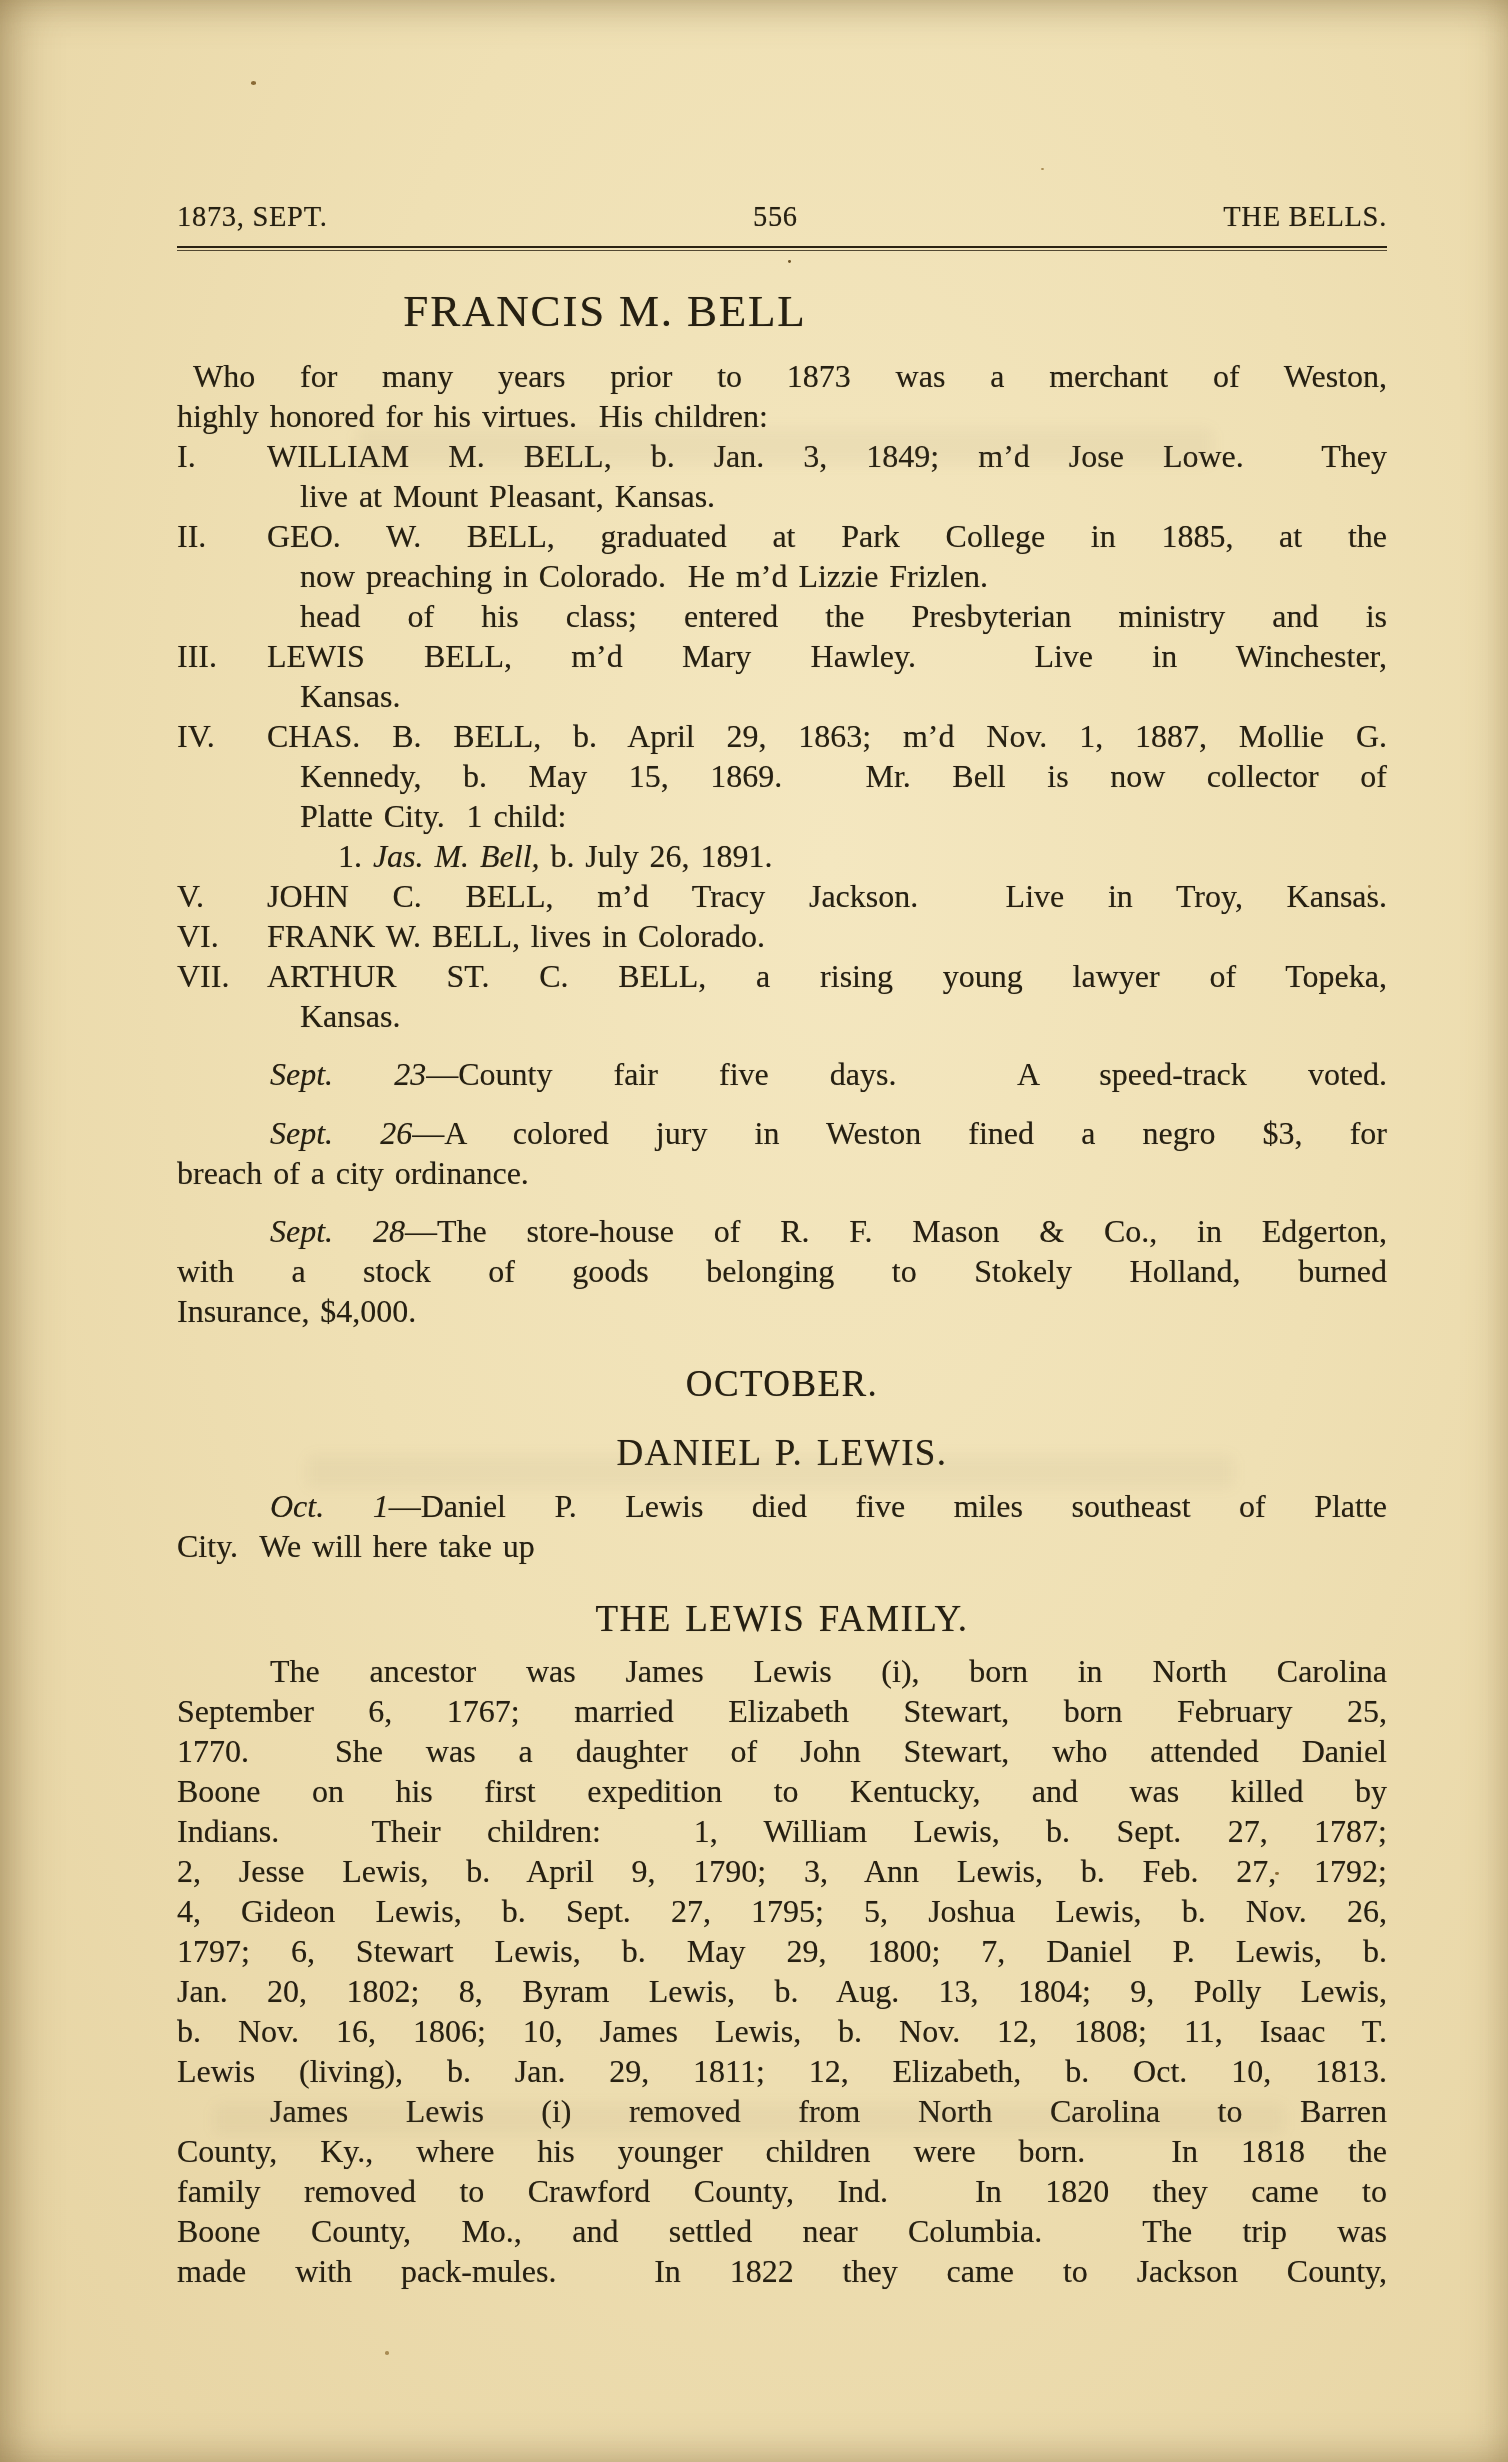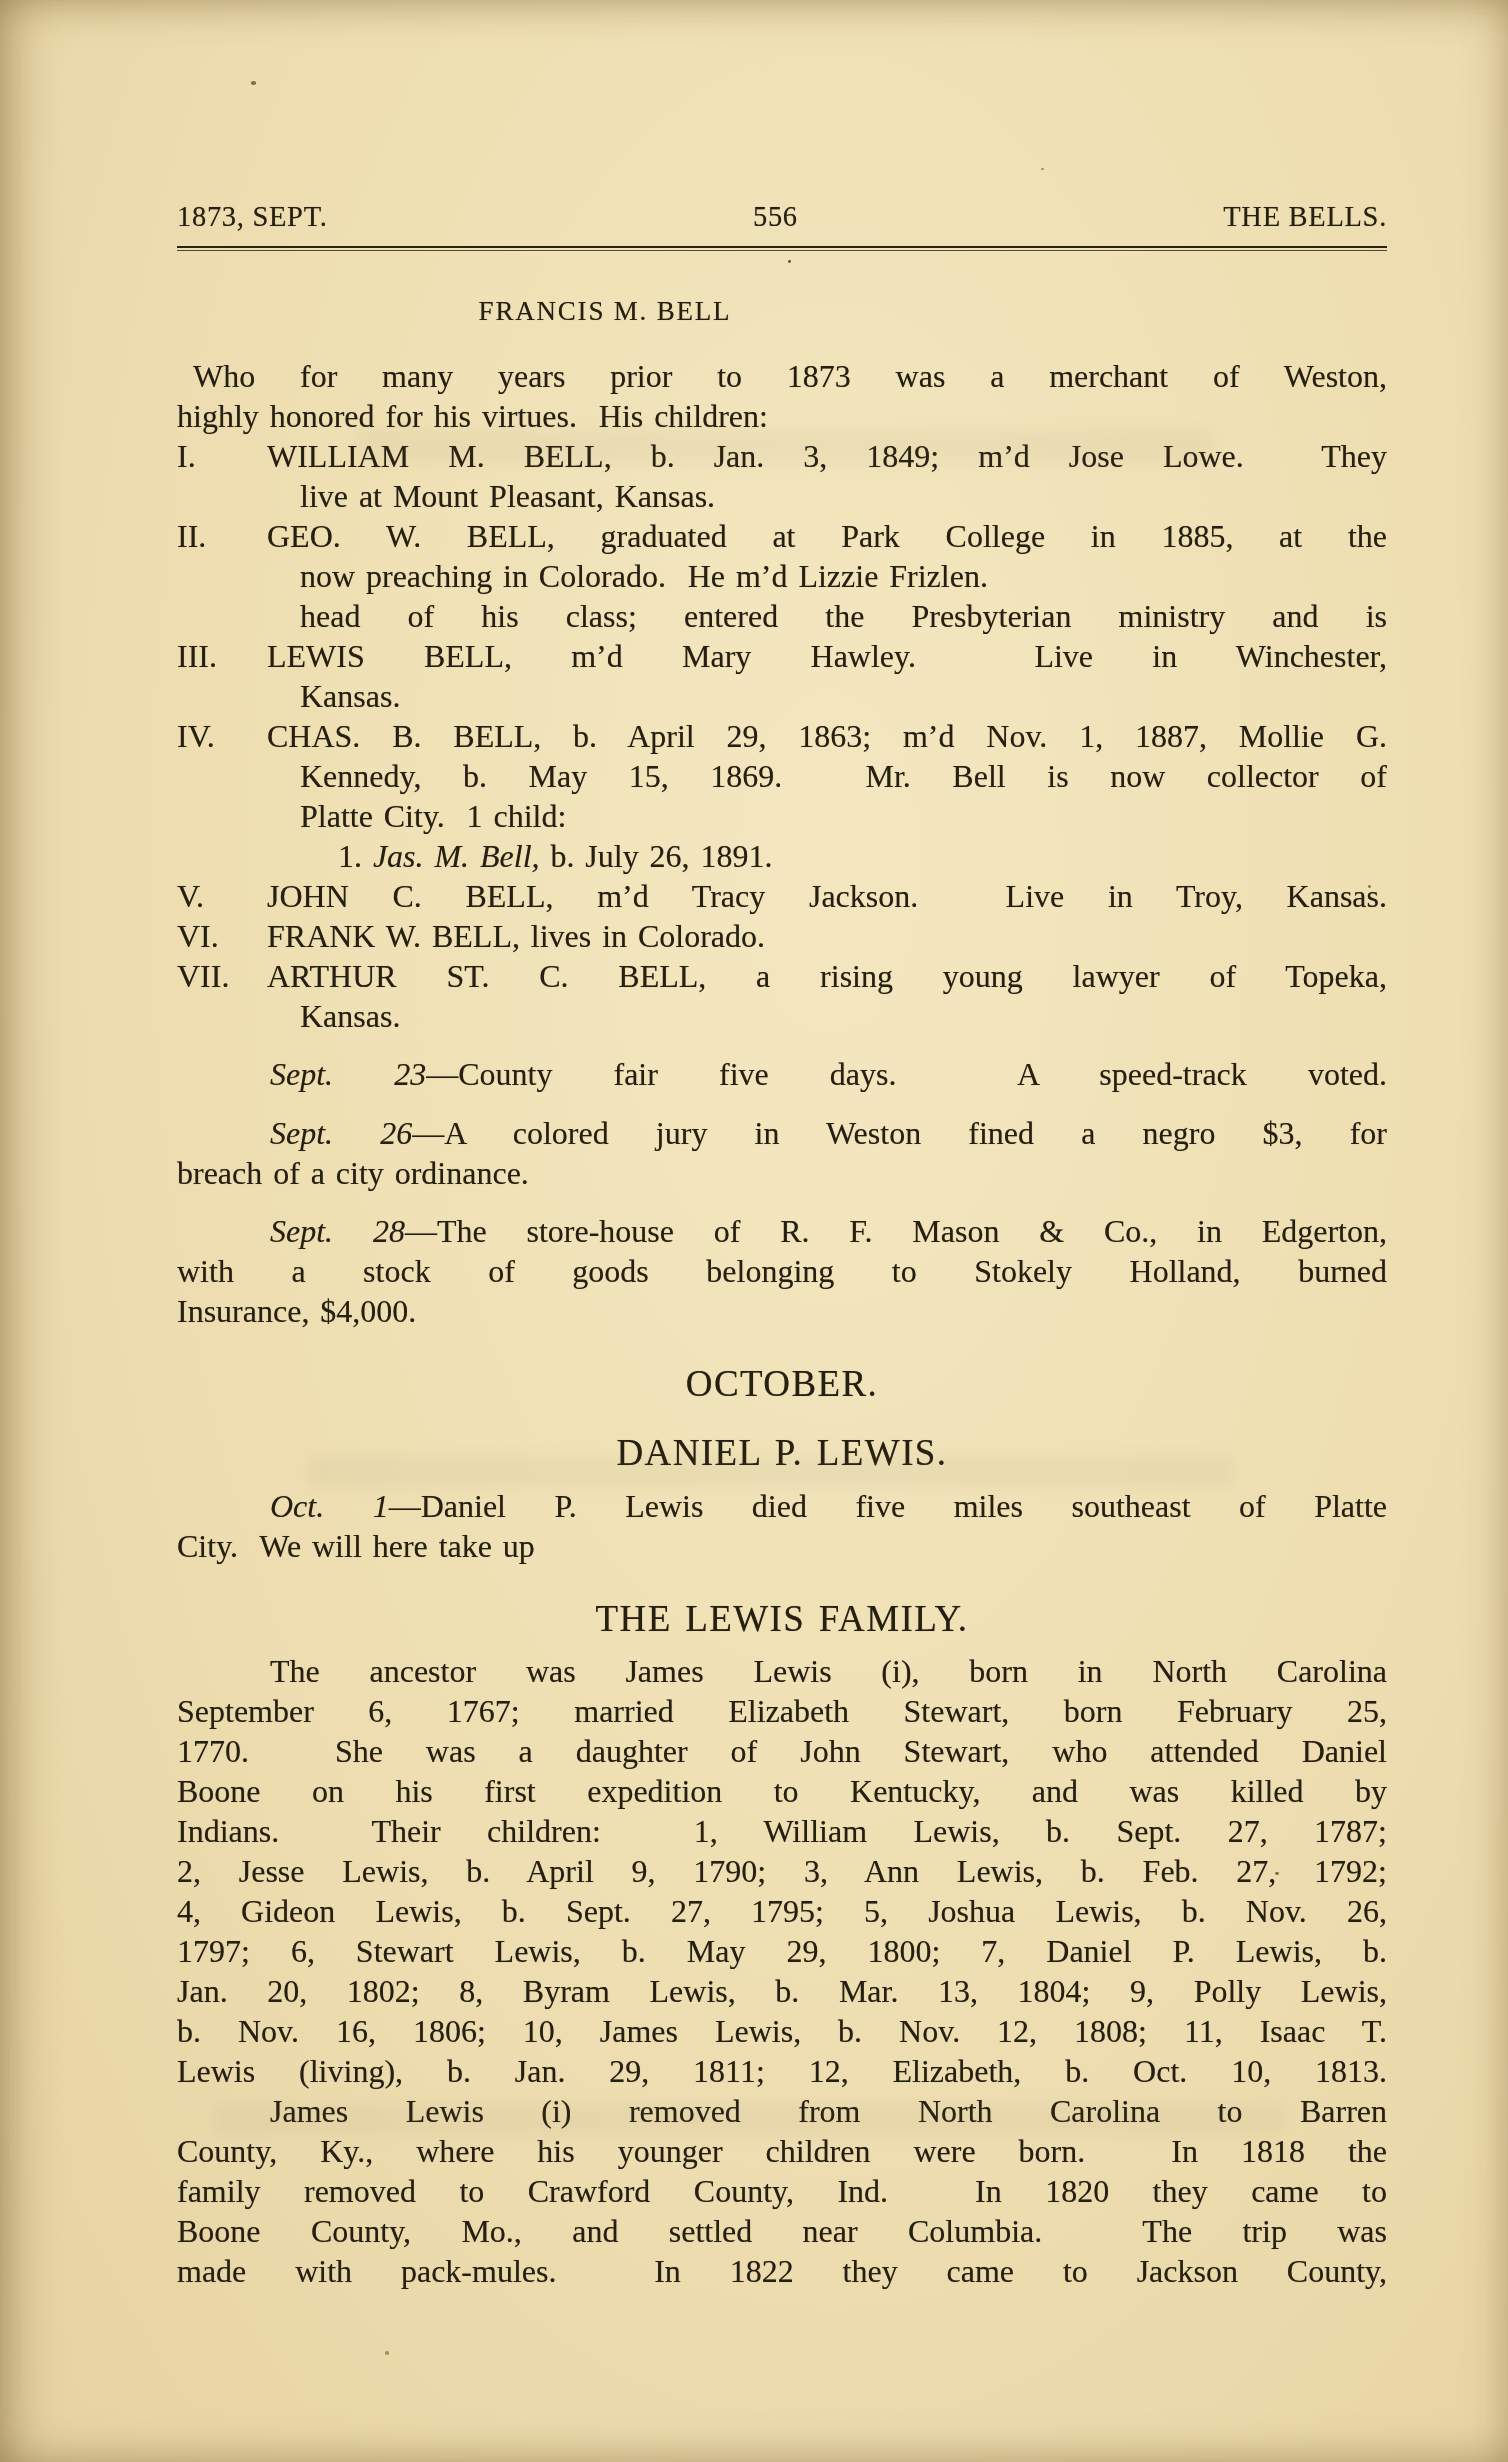--- a/index.html
+++ b/index.html
@@ -24,21 +24,21 @@
     display:flex;justify-content:space-between;align-items:baseline;
     margin-top:201px;font-size:28.5px;line-height:31px;letter-spacing:0.7px;
     text-shadow:0 0 0.7px rgba(44,36,20,.5);
   }
   .rule{
     margin-top:14.3px;height:2.1px;
     border-top:2.9px solid #2a2212;
     border-bottom:1.4px solid rgba(42,34,18,.8);
   }
   .title{
-    margin:37px 0 0 0;font-size:27px;line-height:46px;font-weight:normal;
+    margin:37px 0 0 0;font-size:45px;line-height:46px;font-weight:normal;
     text-align:center;letter-spacing:1.8px;
     text-shadow:0 0 0.7px rgba(44,36,20,.55);
   }
   
   .body{
     margin-top:21.4px;font-size:32px;word-spacing:2.9px;
     text-shadow:0 0 0.7px rgba(44,36,20,.45);
   }
   .block{margin:0;}
   .tl{
@@ -140,21 +140,21 @@
       <div class="block b-heading">THE LEWIS FAMILY.</div>
       <div class="block b-para">
         <div class="tl first">The ancestor was James Lewis (i), born in North Carolina</div>
         <div class="tl">September 6, 1767; married Elizabeth Stewart, born February 25,</div>
         <div class="tl">1770.&nbsp; She was a daughter of John Stewart, who attended Daniel</div>
         <div class="tl">Boone on his first expedition to Kentucky, and was killed by</div>
         <div class="tl">Indians.&nbsp; Their children:&nbsp; 1, William Lewis, b. Sept. 27, 1787;</div>
         <div class="tl">2, Jesse Lewis, b. April 9, 1790; 3, Ann Lewis, b. Feb. 27, 1792;</div>
         <div class="tl">4, Gideon Lewis, b. Sept. 27, 1795; 5, Joshua Lewis, b. Nov. 26,</div>
         <div class="tl">1797; 6, Stewart Lewis, b. May 29, 1800; 7, Daniel P. Lewis, b.</div>
-        <div class="tl">Jan. 20, 1802; 8, Byram Lewis, b. Mar. 13, 1804; 9, Polly Lewis,</div>
+        <div class="tl">Jan. 20, 1802; 8, Byram Lewis, b. Aug. 13, 1804; 9, Polly Lewis,</div>
         <div class="tl">b. Nov. 16, 1806; 10, James Lewis, b. Nov. 12, 1808; 11, Isaac T.</div>
         <div class="tl">Lewis (living), b. Jan. 29, 1811; 12, Elizabeth, b. Oct. 10, 1813.</div>
       </div>
       <div class="block b-para">
         <div class="tl first">James Lewis (i) removed from North Carolina to Barren</div>
         <div class="tl">County, Ky., where his younger children were born.&nbsp; In 1818 the</div>
         <div class="tl">family removed to Crawford County, Ind.&nbsp; In 1820 they came to</div>
         <div class="tl">Boone County, Mo., and settled near Columbia.&nbsp; The trip was</div>
         <div class="tl">made with pack-mules.&nbsp; In 1822 they came to Jackson County,</div>
       </div>

